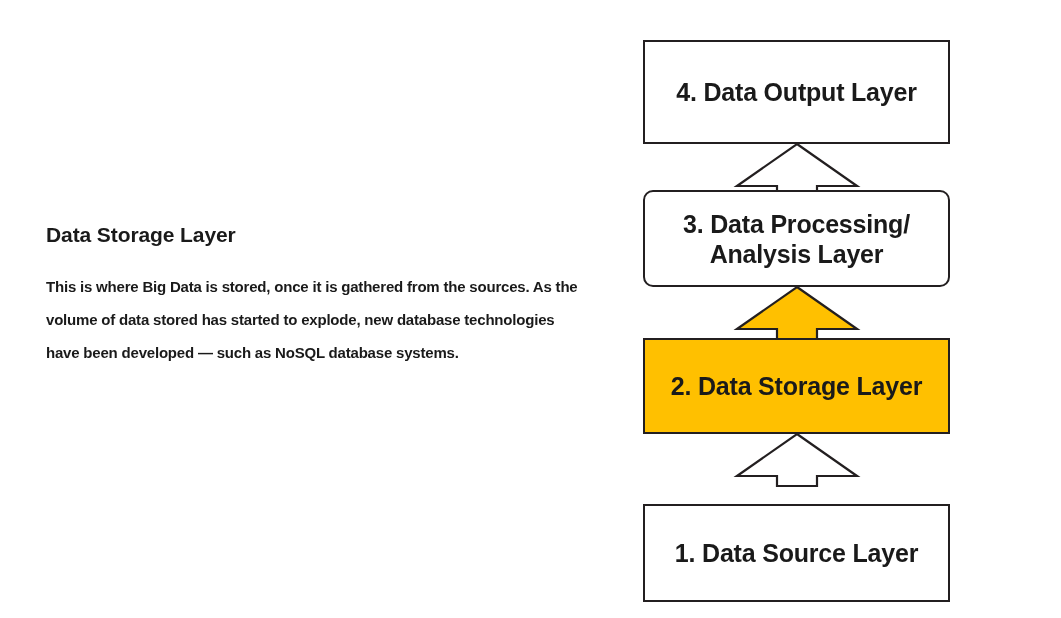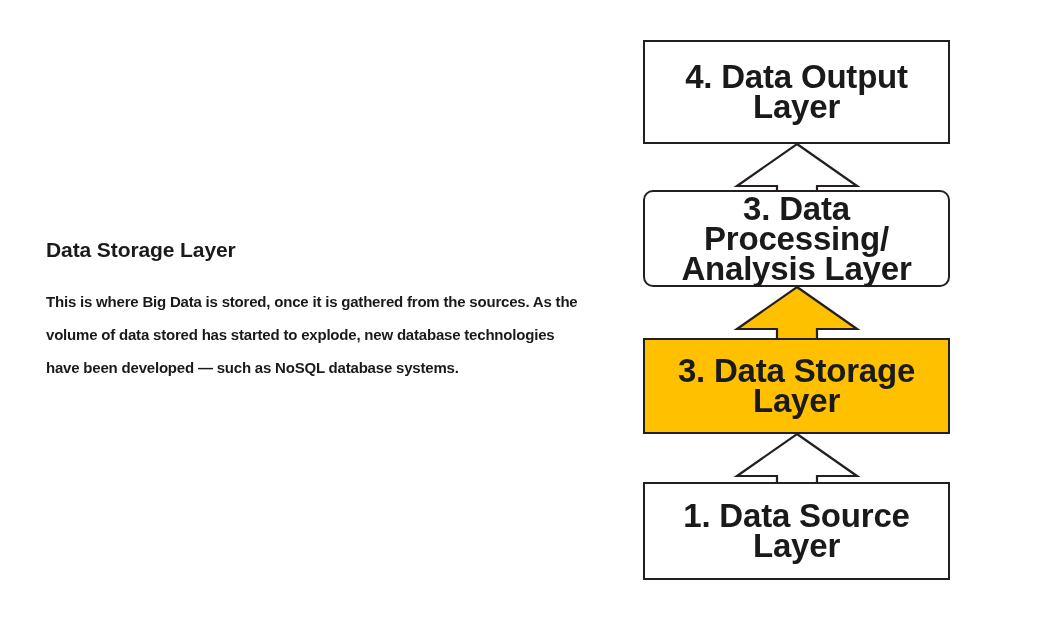--- a/index.html
+++ b/index.html
@@ -22,21 +22,21 @@
   .text-panel {
     position: absolute;
     left: 46px;
     top: 222px;
     width: 540px;
   }
   .panel-heading {
     font-size: 21px;
     font-weight: bold;
     line-height: 26px;
-    margin: 15px 0 22px 0;
+    margin: 0 0 22px 0;
     letter-spacing: -0.1px;
     color: #1a1a1a;
   }
   .panel-body {
     font-size: 15px;
     font-weight: bold;
     line-height: 33px;
     margin: 0;
     letter-spacing: -0.2px;
     color: #1a1a1a;
@@ -58,36 +58,36 @@
     box-sizing: border-box;
     border: 2px solid #231f20;
     background: #ffffff;
     display: flex;
     align-items: center;
     justify-content: center;
     text-align: center;
     z-index: 2;
   }
   .layer-box .layer-label {
-    font-size: 33px;
+    font-size: 25px;
     font-weight: bold;
     line-height: 30px;
     letter-spacing: -0.2px;
     color: #1a1a1a;
     padding: 0 6px;
   }
   .layer-box.highlight {
     background: #FFC000;
   }
 
   
   #box-output     { top: 0px;   height: 104px; }
   #box-processing { top: 150px; height: 97px; border-radius: 10px;  }
   #box-storage    { top: 298px; height: 96px;  }
-  #box-source     { top: 442px; height: 98px;  }
+  #box-source     { top: 464px; height: 98px;  }
 
   
   .connector {
     position: absolute;
     left: 0;
     width: 307px;
     z-index: 1;
   }
   .connector svg { display: block; }
 
@@ -121,21 +121,21 @@
 Analysis Layer</span>
   </div>
 
   <div class="connector" id="arrow-1-to-2">
     <svg width="307" height="56" viewBox="0 0 307 56" xmlns="http://www.w3.org/2000/svg">
       <path d="M 154 2 L 214 44 L 174 44 L 174 54 L 134 54 L 134 44 L 94 44 Z" fill="#FFC000" stroke="#231f20" stroke-width="2.2" stroke-linejoin="miter"></path>
     </svg>
   </div>
 
   <div class="layer-box highlight" id="box-storage">
-    <span class="layer-label">3. Data Storage Layer</span>
+    <span class="layer-label">2. Data Storage Layer</span>
   </div>
 
   <div class="connector" id="arrow-2-to-3">
     <svg width="307" height="56" viewBox="0 0 307 56" xmlns="http://www.w3.org/2000/svg">
       <path d="M 154 2 L 214 44 L 174 44 L 174 54 L 134 54 L 134 44 L 94 44 Z" fill="#ffffff" stroke="#231f20" stroke-width="2.2" stroke-linejoin="miter"></path>
     </svg>
   </div>
 
   <div class="layer-box" id="box-source">
     <span class="layer-label">1. Data Source Layer</span>

